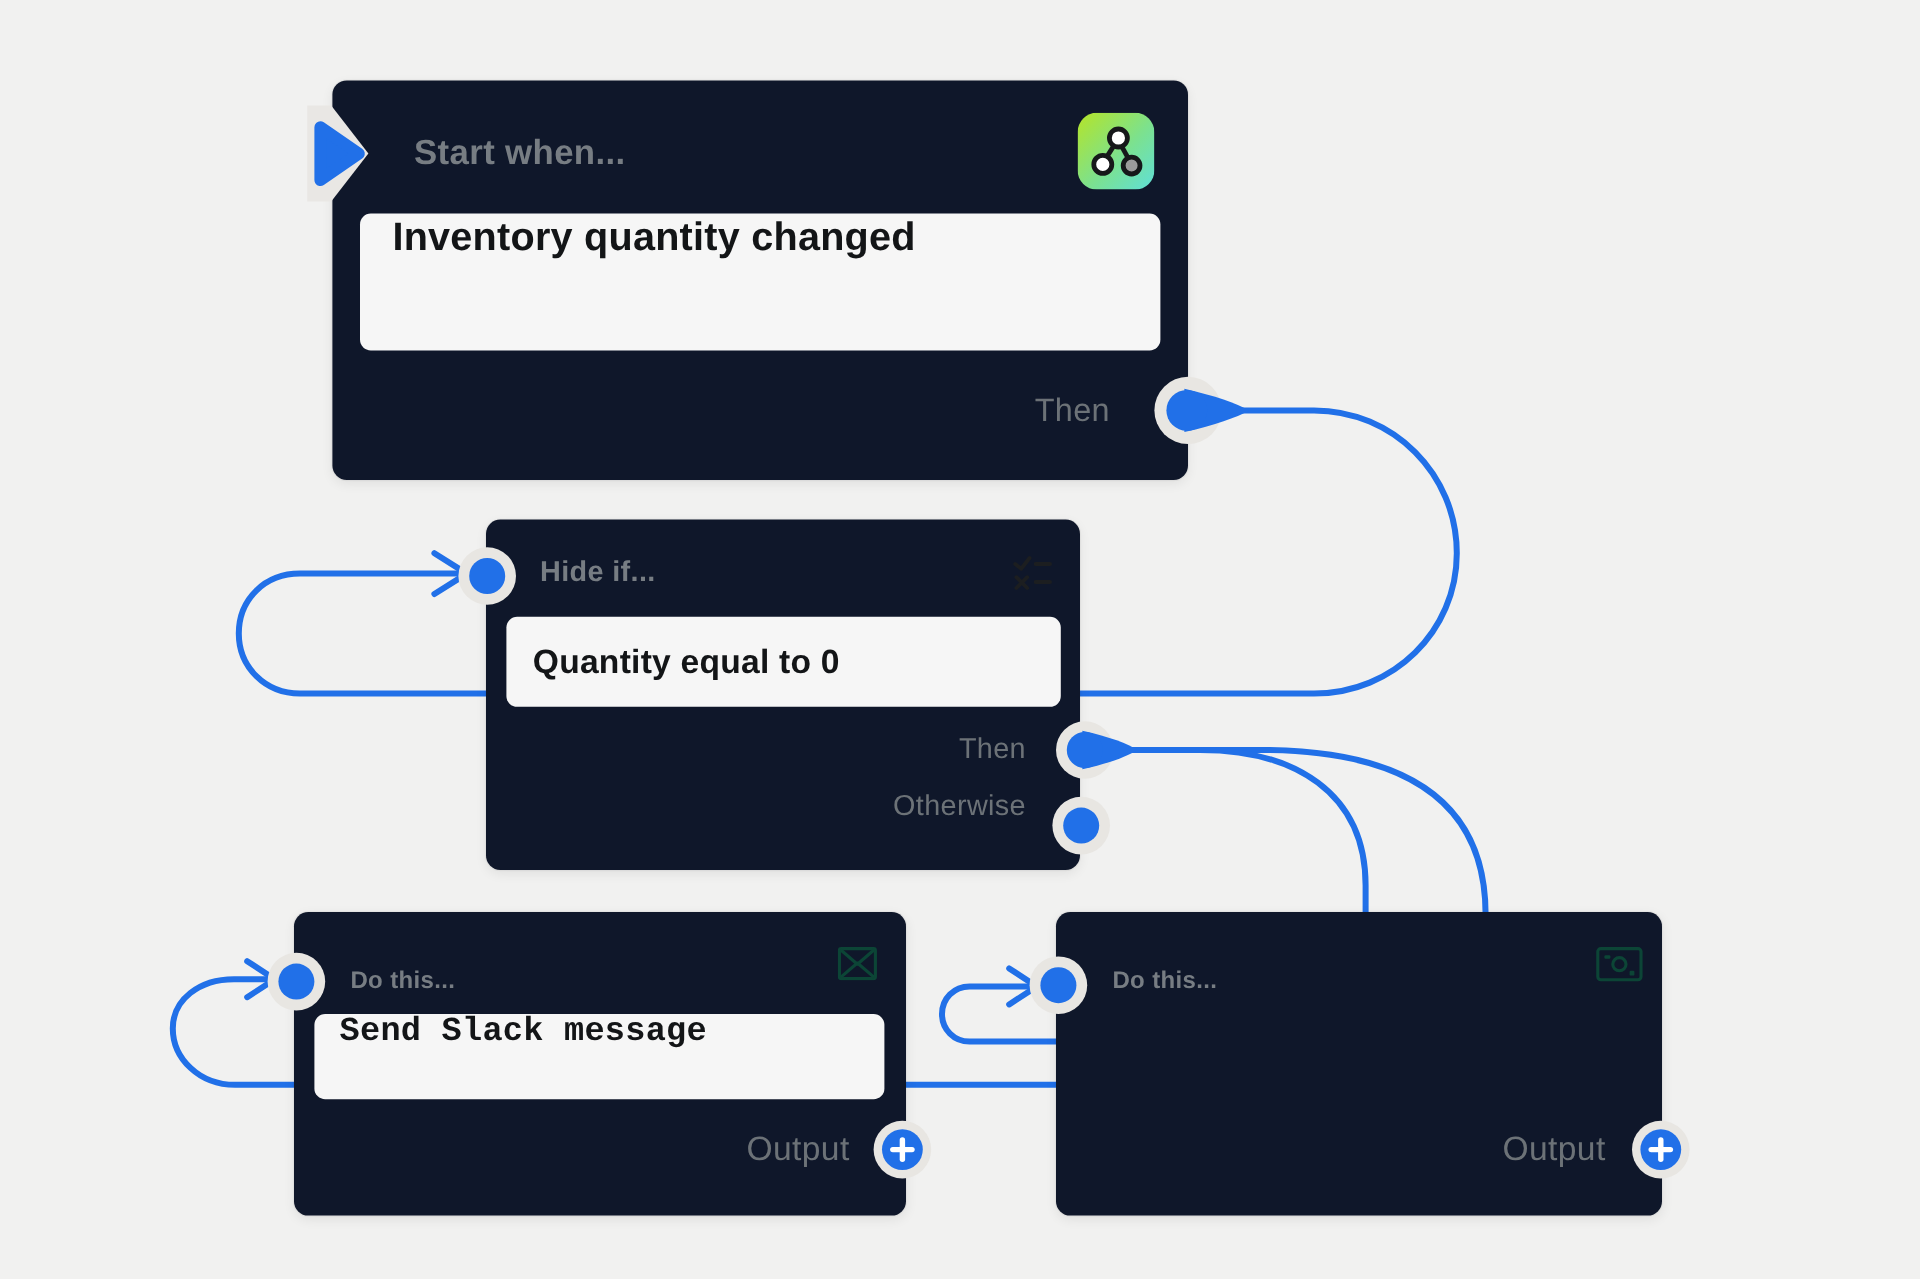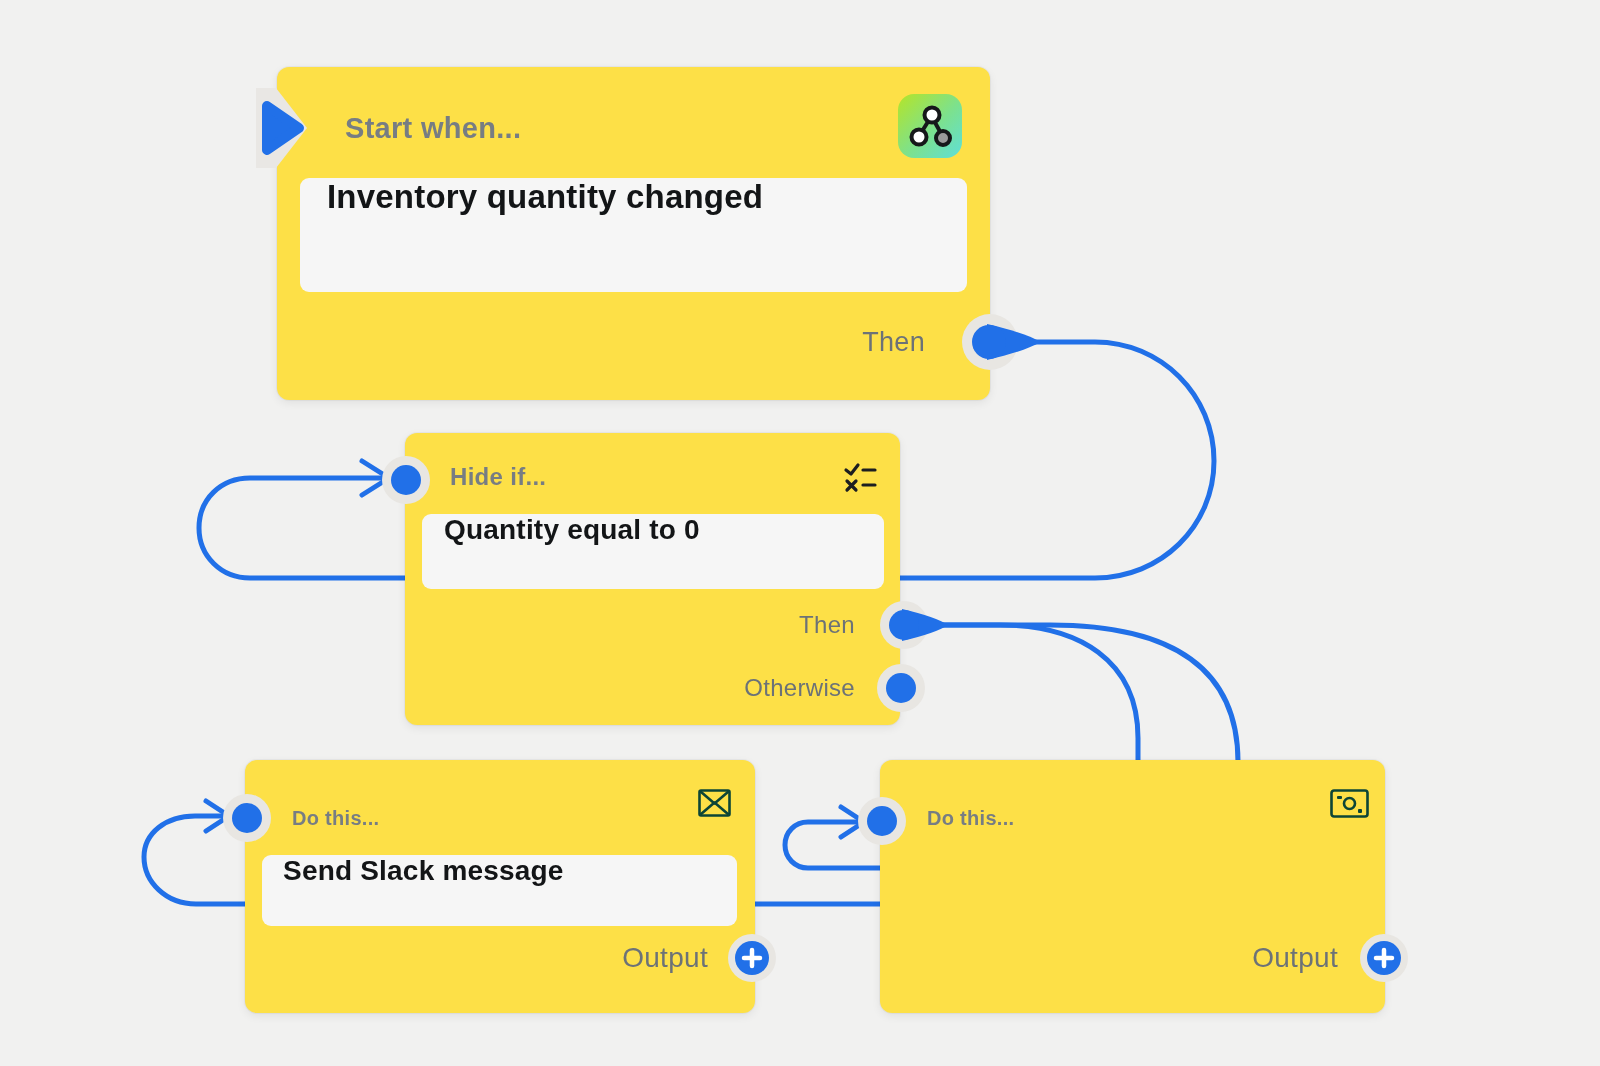--- a/index.html
+++ b/index.html
@@ -7,21 +7,21 @@
     width:1600px;height:1066px;position:relative;overflow:hidden;
     background:#f1f1f0;
     font-family:"Liberation Sans", sans-serif;
     -webkit-font-smoothing:antialiased;
   }
   #canvas{position:absolute;inset:0;width:1600px;height:1066px;}
   svg.layer{position:absolute;left:0;top:0;pointer-events:none;}
   #edges{z-index:1;}
   #overlay{z-index:3;}
   .card{
-    position:absolute;background:#fde047;border-radius:12px;z-index:2;
+    position:absolute;background:#0f172a;border-radius:12px;z-index:2;
     box-shadow:0 0 0 1px rgba(0,0,0,0.035), 0 3px 10px rgba(0,0,0,0.07);
   }
   .hdr{
     position:absolute;color:#777d83;font-weight:600;letter-spacing:.3px;
     white-space:nowrap;transform:translateY(-50%);
   }
   .vbox{
     position:absolute;background:#f6f6f6;border-radius:9px;
     display:flex;align-items:flex-start;
   }
@@ -35,26 +35,26 @@
   .icon{position:absolute;}
   
   #card-trigger .hdr{left:68px;top:61px;font-size:29px;}
   #card-trigger .vbox{left:23px;top:111px;width:667px;height:114px;}
   #card-trigger .vbox span{font-size:33px;padding-left:27px;}
   #card-trigger .plabel{right:65px;top:275px;font-size:27px;}
   #card-trigger .icon{left:621px;top:27px;width:64px;height:64px;}
   
   #card-condition .hdr{left:45px;top:44px;font-size:24px;}
   #card-condition .vbox{left:17px;top:81px;width:462px;height:75px;}
-  #card-condition .vbox span{font-size:28px;padding-left:22px;}
+  #card-condition .vbox span{font-size:28px;padding-left:22px;margin-top:22px;}
   #card-condition .plabel{right:45px;font-size:24px;}
   #card-condition .icon{left:438px;top:29px;width:34px;height:32px;}
   
   .action-card .hdr{left:47px;top:58px;font-size:20px;}
-  .action-card .vbox{left:17px;top:95px;height:71px;}
+  .action-card .vbox{left:17px;top:85px;height:71px;font-family:Liberation Mono, monospace;}
   .action-card .vbox span{font-size:28px;padding-left:21px;}
   .action-card .plabel{right:47px;top:198px;font-size:28px;}
 </style>
 </head>
 <body>
 
 <div id="canvas">
 
   <svg id="edges" class="layer" width="1600" height="1066" viewBox="0 0 1600 1066">
     <g fill="none" stroke="#2170e8" stroke-width="5" stroke-linecap="round" stroke-linejoin="round">
@@ -103,21 +103,21 @@
           <line x1="20" y1="8" x2="32" y2="8"></line>
           <path d="M4 19 L13 28 M13 19 L4 28"></path>
           <line x1="20" y1="23" x2="32" y2="23"></line>
         </g>
       </svg>
     </span>
     <div class="vbox">
       <span>Quantity equal to 0</span>
     </div>
     <span class="plabel" style="top:192px;">Then</span>
-    <span class="plabel" style="top:255px;">Otherwise</span>
+    <span class="plabel" style="top:239px;">Otherwise</span>
   </div>
 
   <div class="card action-card" id="card-slack" style="left:245px;top:760px;width:510px;height:253px;">
     <span class="hdr">Do this...</span>
     <span class="icon" style="left:453px;top:29px;">
       <svg width="33" height="28" viewBox="0 0 33 28">
         <g stroke="#0c4536" stroke-width="2.6" fill="none" stroke-linejoin="round">
           <rect x="1.5" y="1.5" width="30" height="25" rx="1.5"></rect>
           <path d="M2.5 2.5 L16.5 14.5 L30.5 2.5"></path>
           <path d="M2.5 25.5 L16.5 13.5 L30.5 25.5"></path>

